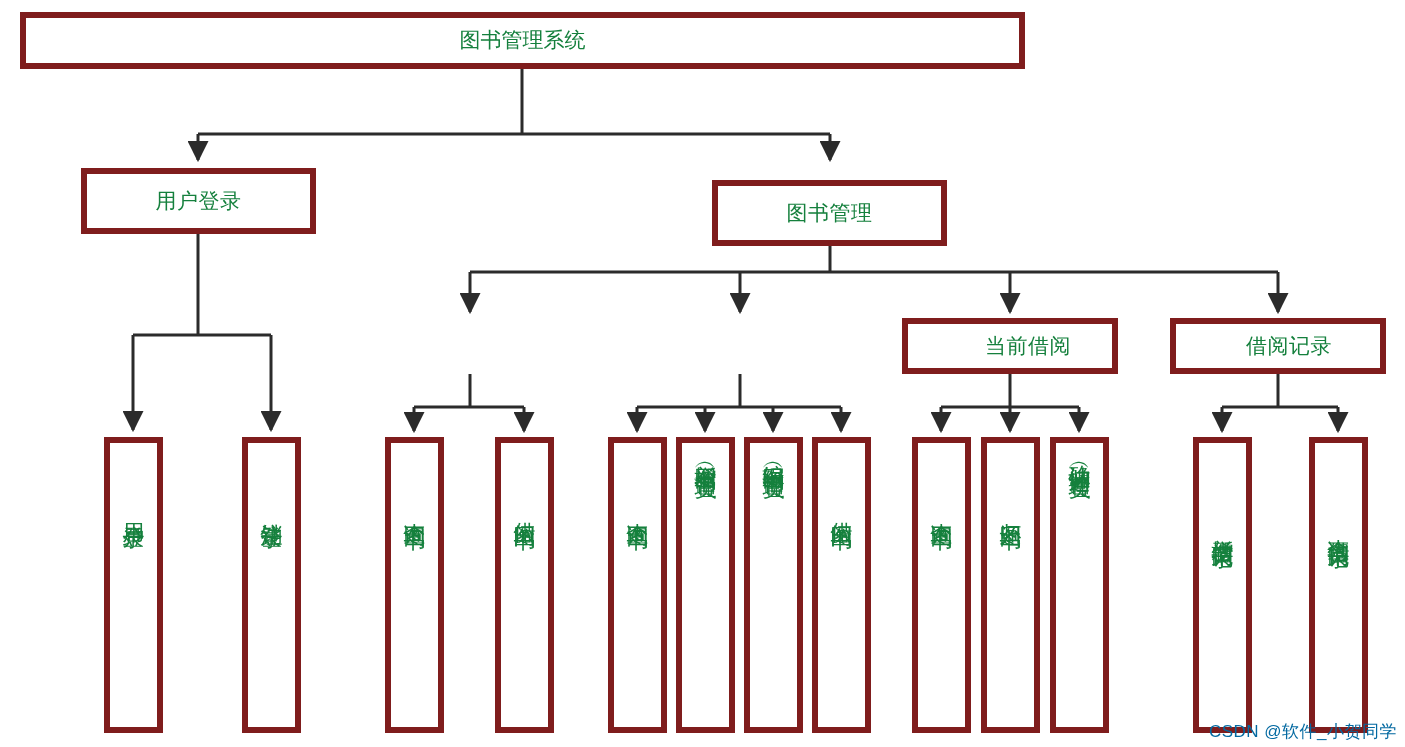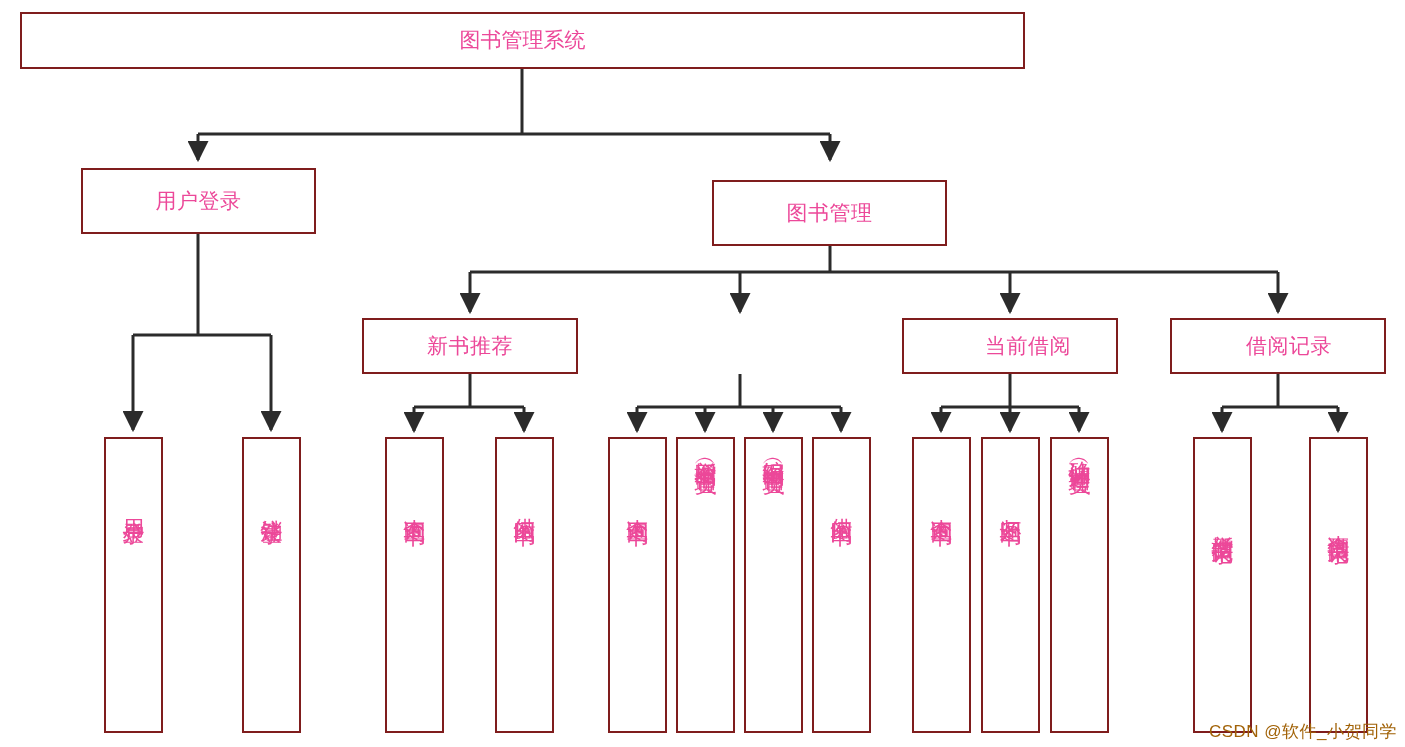--- a/index.html
+++ b/index.html
@@ -22,25 +22,25 @@
     left: 0;
     top: 0;
     width: 1405px;
     height: 747px;
     pointer-events: none;
   }
   .node {
     position: absolute;
     box-sizing: border-box;
     background: #ffffff;
-    border: 2px solid #7f1d1d;
+    border: 6px solid #7f1d1d;
     display: flex;
     align-items: center;
     justify-content: center;
-    color: #ec4899;
+    color: #15803d;
   }
   .node .cap {
     display: block;
     text-align: center;
     line-height: 1.05;
     white-space: nowrap;
   }
   .node.horiz .cap {
     font-size: 21px;
     letter-spacing: 0.5px;
@@ -68,21 +68,21 @@
     padding-top: 62px;
   }
   .node.leaf.low-pad {
     padding-top: 78px;
   }
   #watermark {
     position: absolute;
     right: 8px;
     bottom: 4px;
     font-size: 17px;
-    color: #a16207;
+    color: #0369a1;
     letter-spacing: 0.5px;
     white-space: nowrap;
   }
 </style>
 </head>
 <body>
 
 <div id="canvas">
 
   <svg id="wires" viewBox="0 0 1405 747" xmlns="http://www.w3.org/2000/svg">
@@ -140,23 +140,20 @@
     <span class="cap">图书管理系统</span>
   </div>
 
   <div class="node horiz" style="left:81px; top:168px; width:235px; height:66px;">
     <span class="cap">用户登录</span>
   </div>
   <div class="node horiz" style="left:712px; top:180px; width:235px; height:66px;">
     <span class="cap">图书管理</span>
   </div>
 
-  <div class="node horiz" style="left:362px; top:318px; width:216px; height:56px;">
-    <span class="cap">新书推荐</span>
-  </div>
   <div class="node horiz" style="left:902px; top:318px; width:216px; height:56px;padding-left:36px;">
     <span class="cap">当前借阅</span>
   </div>
   <div class="node horiz" style="left:1170px; top:318px; width:216px; height:56px;padding-left:22px;">
     <span class="cap">借阅记录</span>
   </div>
 
   <div class="node leaf mid-pad" style="left:104px; top:437px; width:59px; height:296px;">
     <span class="cap">用户登录</span>
   </div>

